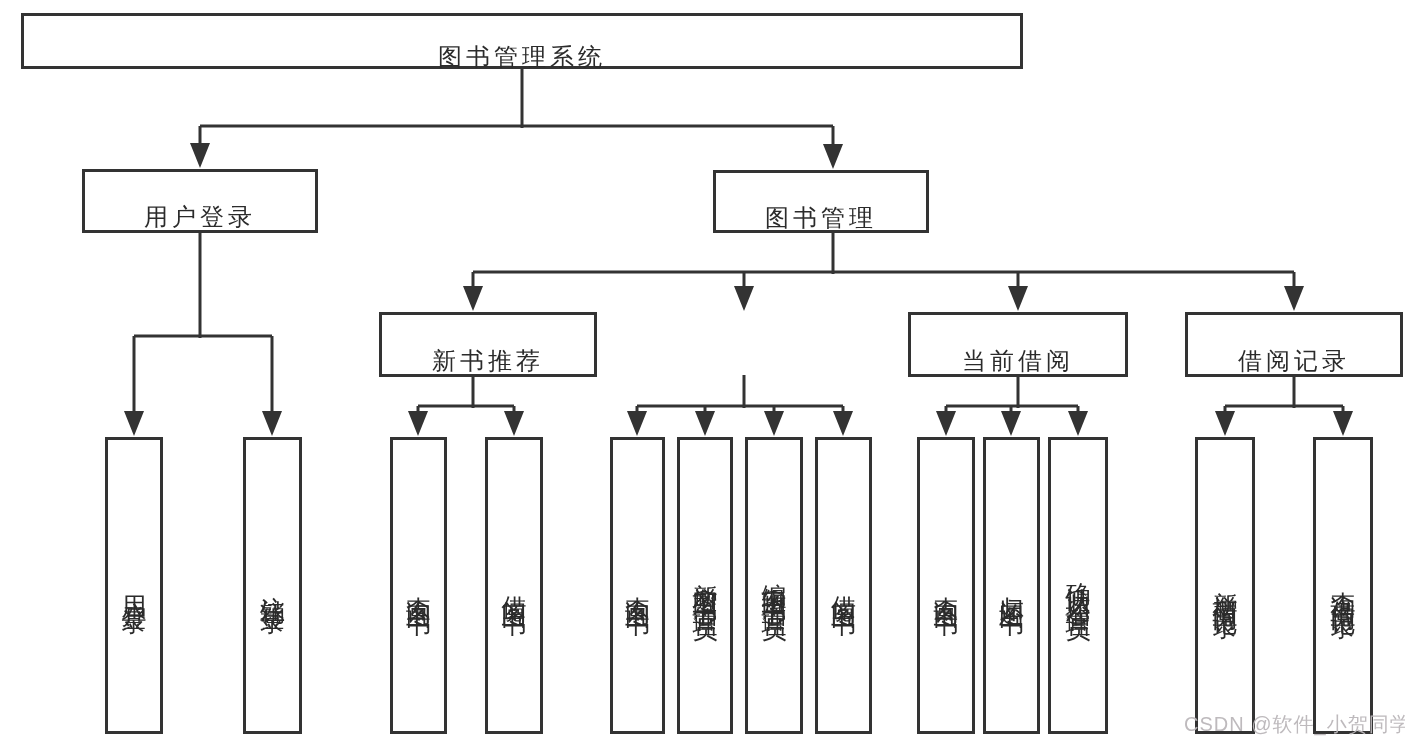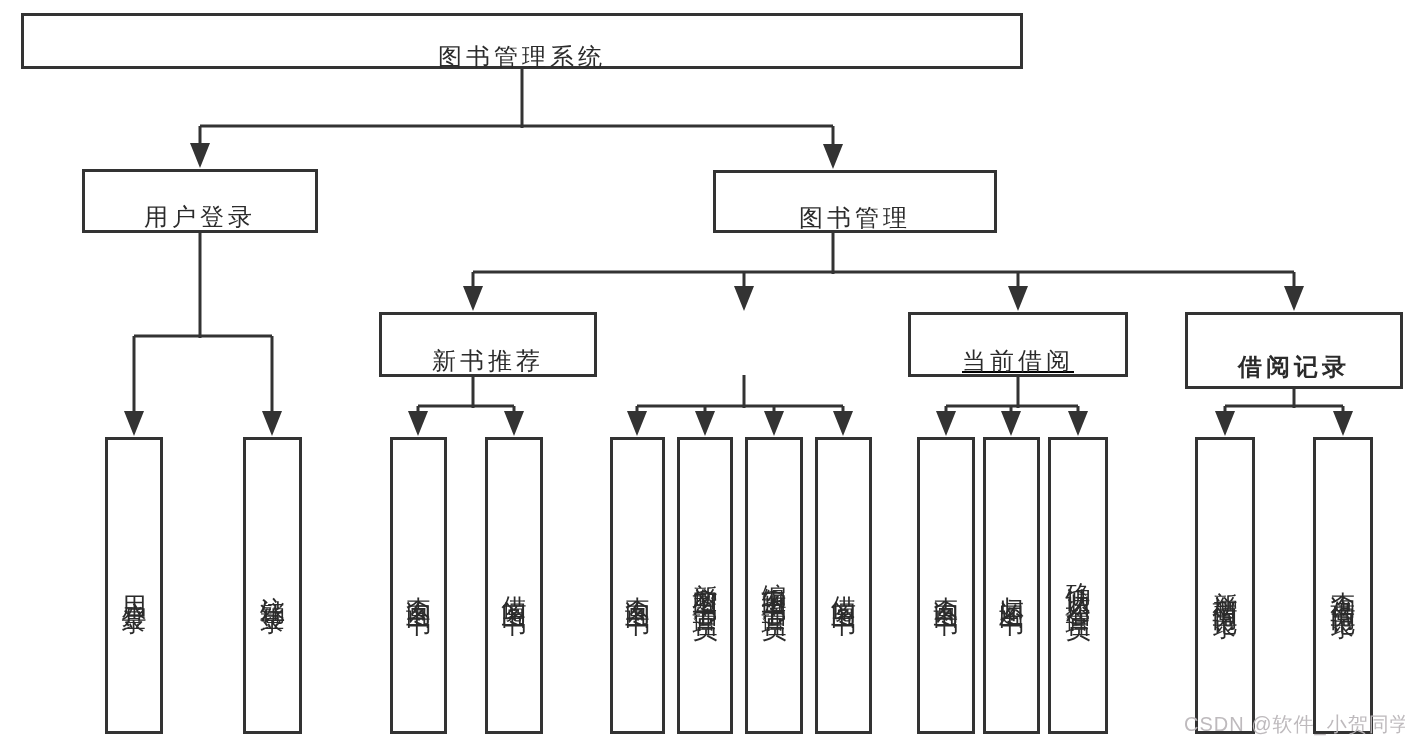--- a/index.html
+++ b/index.html
@@ -120,31 +120,31 @@
     </g>
   </svg>
 
   <div class="node h" style="left:21px; top:13px; width:1002px; height:56px;">
     <span class="lbl">图书管理系统</span>
   </div>
 
   <div class="node h" style="left:82px; top:169px; width:236px; height:64px;">
     <span class="lbl">用户登录</span>
   </div>
-  <div class="node h" style="left:713px; top:170px; width:284px; height:63px;">
+  <div class="node h" style="left:713px; top:170px; width:216px; height:63px;">
     <span class="lbl">图书管理</span>
   </div>
 
   <div class="node h" style="left:379px; top:312px; width:218px; height:65px;">
     <span class="lbl">新书推荐</span>
   </div>
-  <div class="node h" style="left:908px; top:312px; width:220px; height:65px;text-decoration:underline;">
+  <div class="node h" style="left:908px; top:312px; width:220px; height:65px;">
     <span class="lbl">当前借阅</span>
   </div>
-  <div class="node h" style="left:1185px; top:312px; width:218px; height:77px;font-weight:bold;">
+  <div class="node h" style="left:1185px; top:312px; width:218px; height:65px;">
     <span class="lbl">借阅记录</span>
   </div>
 
   <div class="node v" style="left:105px; top:437px; width:58px; height:297px;">
     <span class="lbl">用户登录</span>
   </div>
   <div class="node v" style="left:243px; top:437px; width:59px; height:297px;">
     <span class="lbl">注销登录</span>
   </div>
 

